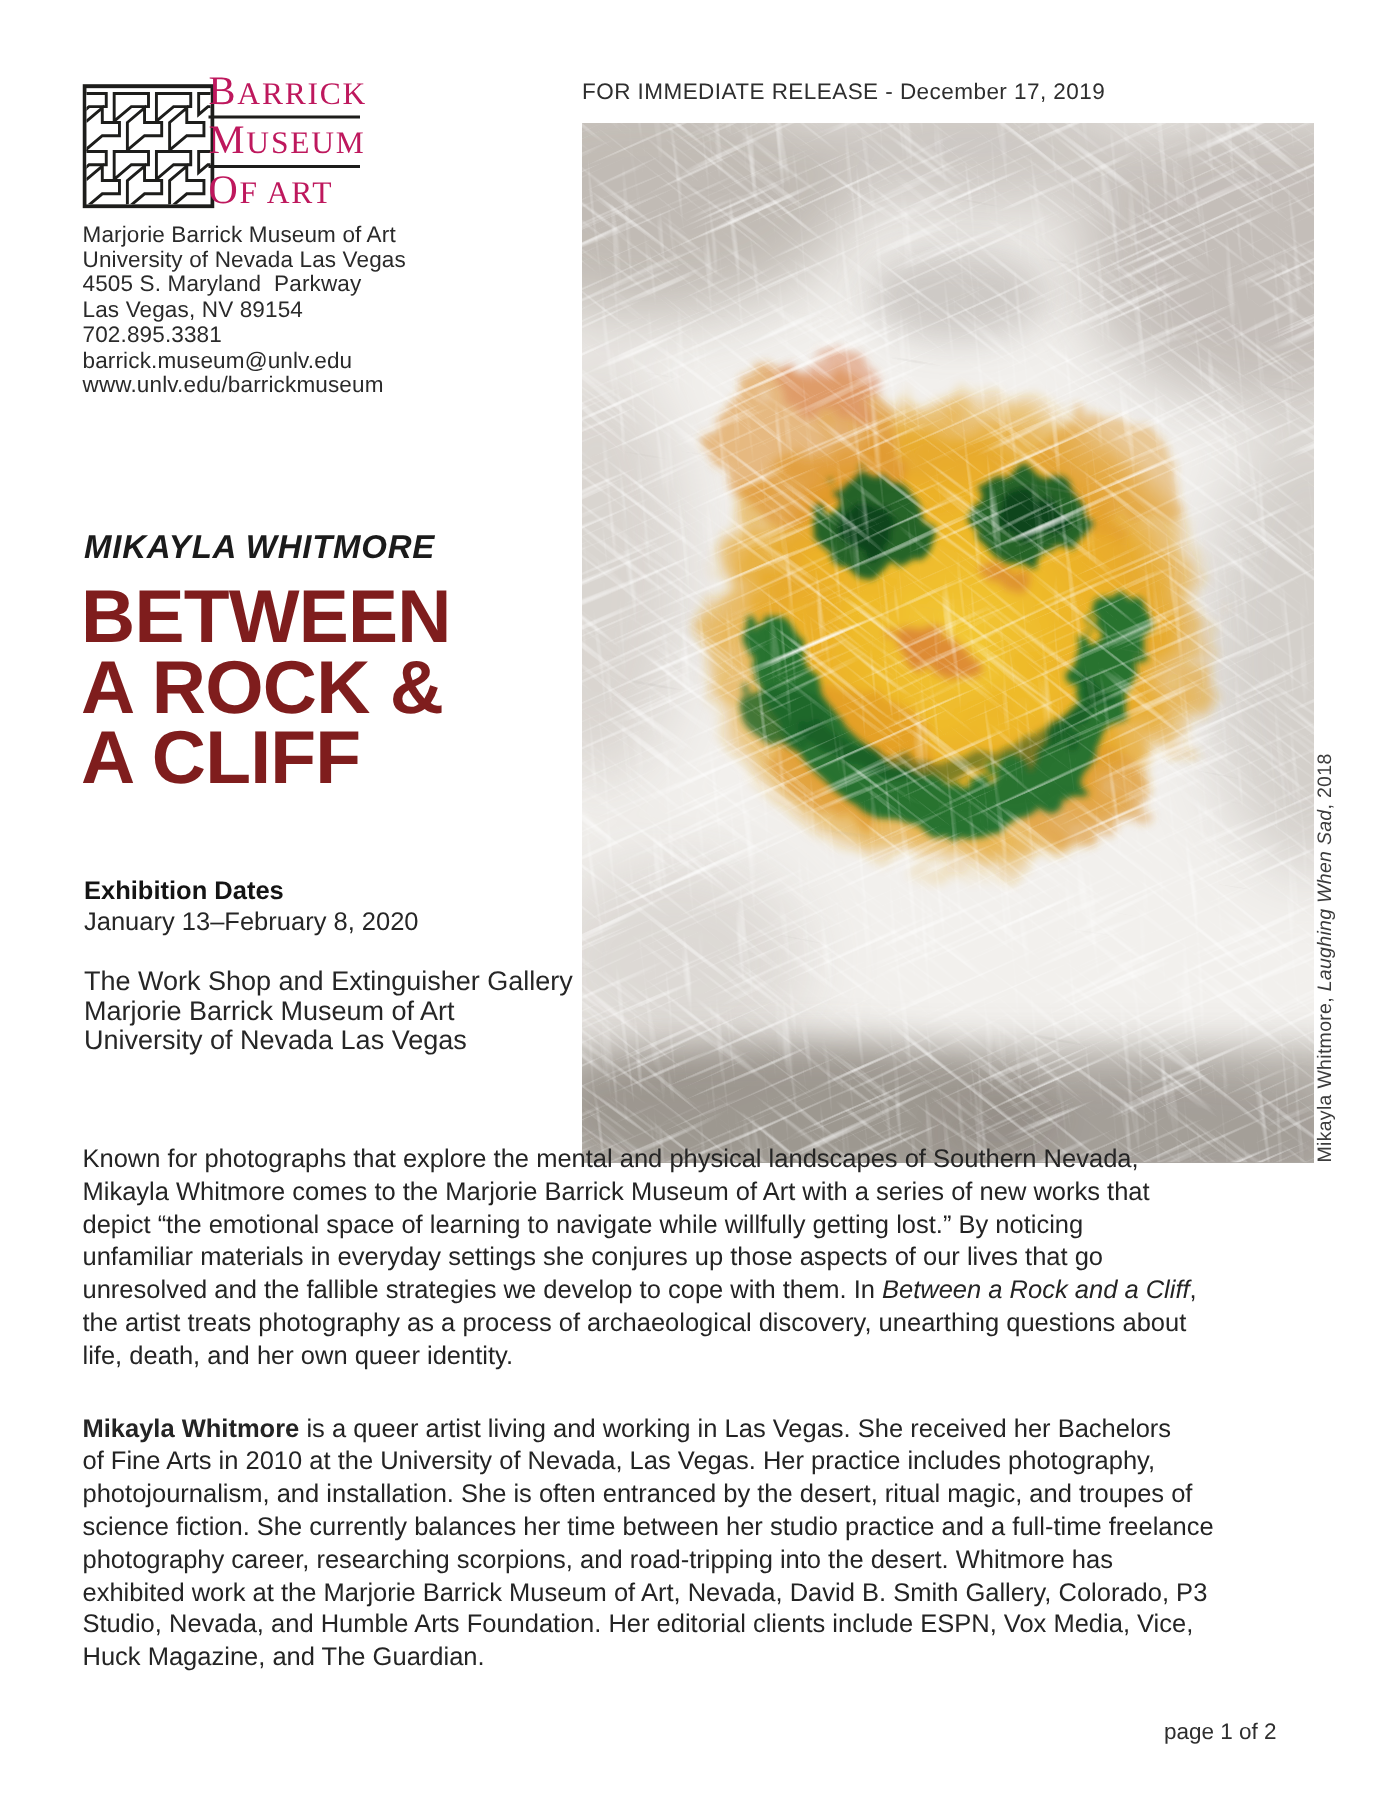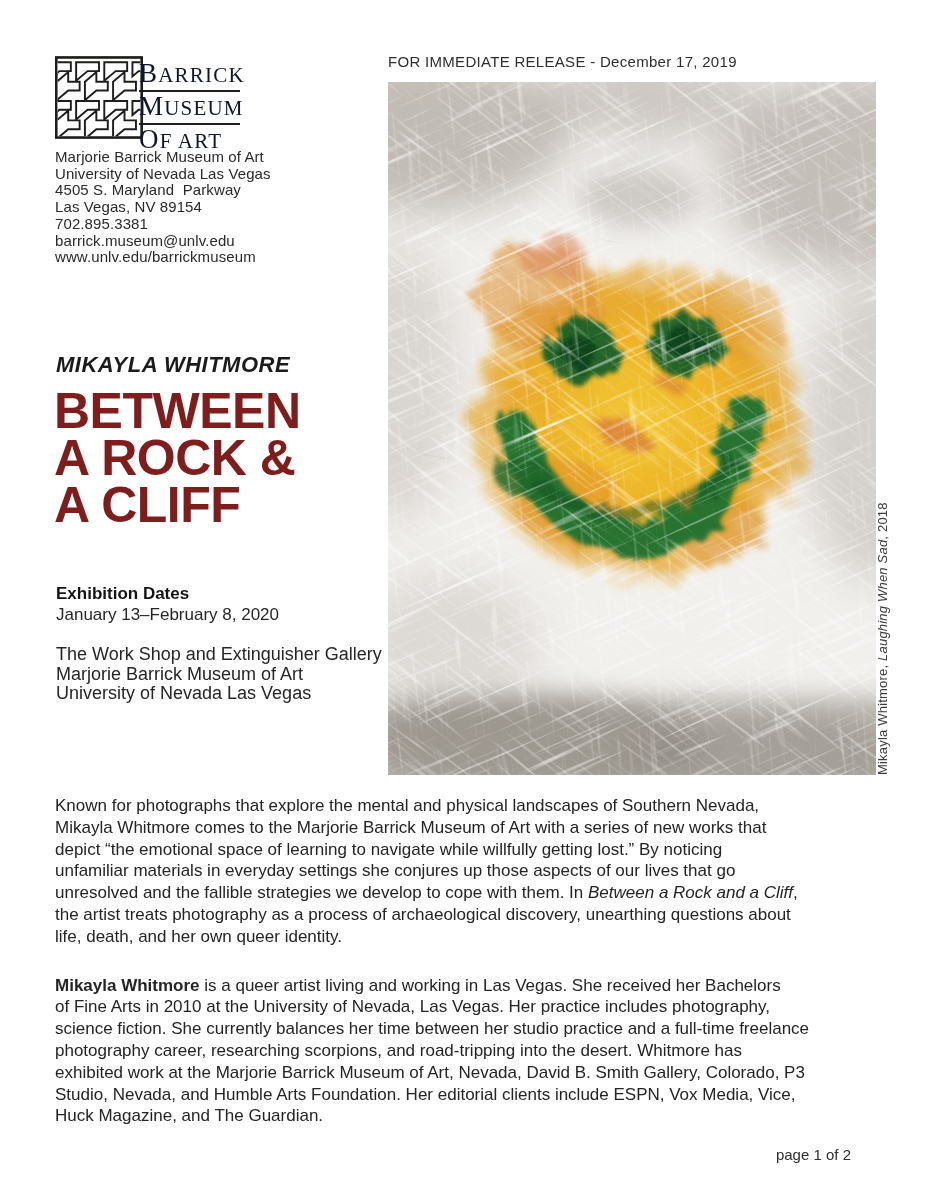--- a/index.html
+++ b/index.html
@@ -5,22 +5,22 @@
   html,body{margin:0;padding:0;background:#ffffff;}
   .page{
     position:relative;width:927px;height:1200px;background:#ffffff;
     font-family:"Liberation Sans",sans-serif;color:#222;overflow:hidden;
   }
   .abs{position:absolute;}
 
   
   .logo-mark{left:55px;top:56px;width:88px;height:83px;}
   .logo-text{
-    left:139px;top:60px;width:101px;
-    font-family:"Liberation Serif",serif;color:#0f172a;
+    left:139px;top:47px;width:101px;
+    font-family:"Liberation Serif",serif;color:#be185d;
     font-size:21px;line-height:27px;letter-spacing:1.2px;text-transform:uppercase;
   }
   .logo-line{border-bottom:2px solid #1d1d1b;padding-bottom:1px;margin-bottom:1px;white-space:nowrap;}
   .logo-line.last{border-bottom:none;}
   .logo-line::first-letter{font-size:27px;}
 
   
   .contact{
     left:55px;top:149px;font-size:15px;line-height:16.7px;
     white-space:pre-wrap;color:#2a2a2a;letter-spacing:0.1px;
@@ -42,21 +42,21 @@
   .artist{left:56px;top:352px;font-size:22px;font-style:italic;font-weight:600;letter-spacing:0.5px;color:#1b1b1b;}
   .title{
     left:54px;top:388px;font-size:50px;font-weight:700;line-height:47px;
     letter-spacing:-0.5px;color:#7f1d1d;white-space:pre-line;
   }
   .dates-label{left:56px;top:584px;font-size:17px;font-weight:700;color:#141414;}
   .dates{left:56px;top:605px;font-size:17px;color:#262626;}
   .venue{left:56px;top:645px;font-size:18px;line-height:19.5px;color:#262626;white-space:pre-line;}
 
   
-  .bodytext{left:55px;top:795px;font-size:17px;line-height:21.8px;color:#242424;}
+  .bodytext{left:55px;top:762px;font-size:17px;line-height:21.8px;color:#242424;}
   .bodytext .para2{margin-top:27px;}
   .tline{white-space:pre;}
   .seg-italic{font-style:italic;}
   .seg-bold{font-weight:700;}
 
   
   .footer{right:76px;top:1146px;font-size:15px;color:#2e2e2e;}
 </style>
 </head>
 <body>
@@ -216,20 +216,21 @@
         <div class="tline"><span>Mikayla Whitmore comes to the Marjorie Barrick Museum of Art with a series of new works that</span></div>
         <div class="tline"><span>depict “the emotional space of learning to navigate while willfully getting lost.” By noticing</span></div>
         <div class="tline"><span>unfamiliar materials in everyday settings she conjures up those aspects of our lives that go</span></div>
         <div class="tline"><span>unresolved and the fallible strategies we develop to cope with them. In </span><span class="seg-italic">Between a Rock and a Cliff</span><span>,</span></div>
         <div class="tline"><span>the artist treats photography as a process of archaeological discovery, unearthing questions about</span></div>
         <div class="tline"><span>life, death, and her own queer identity.</span></div>
       </div>
     <div class="para2">
         <div class="tline"><span class="seg-bold">Mikayla Whitmore</span><span> is a queer artist living and working in Las Vegas. She received her Bachelors</span></div>
         <div class="tline"><span>of Fine Arts in 2010 at the University of Nevada, Las Vegas. Her practice includes photography,</span></div>
+        <div class="tline"><span>photojournalism, and installation. She is often entranced by the desert, ritual magic, and troupes of</span></div>
         <div class="tline"><span>science fiction. She currently balances her time between her studio practice and a full-time freelance</span></div>
         <div class="tline"><span>photography career, researching scorpions, and road-tripping into the desert. Whitmore has</span></div>
         <div class="tline"><span>exhibited work at the Marjorie Barrick Museum of Art, Nevada, David B. Smith Gallery, Colorado, P3</span></div>
         <div class="tline"><span>Studio, Nevada, and Humble Arts Foundation. Her editorial clients include ESPN, Vox Media, Vice,</span></div>
         <div class="tline"><span>Huck Magazine, and The Guardian.</span></div>
       </div>
   </div>
 
   <div class="abs footer">page 1 of 2</div>
 

